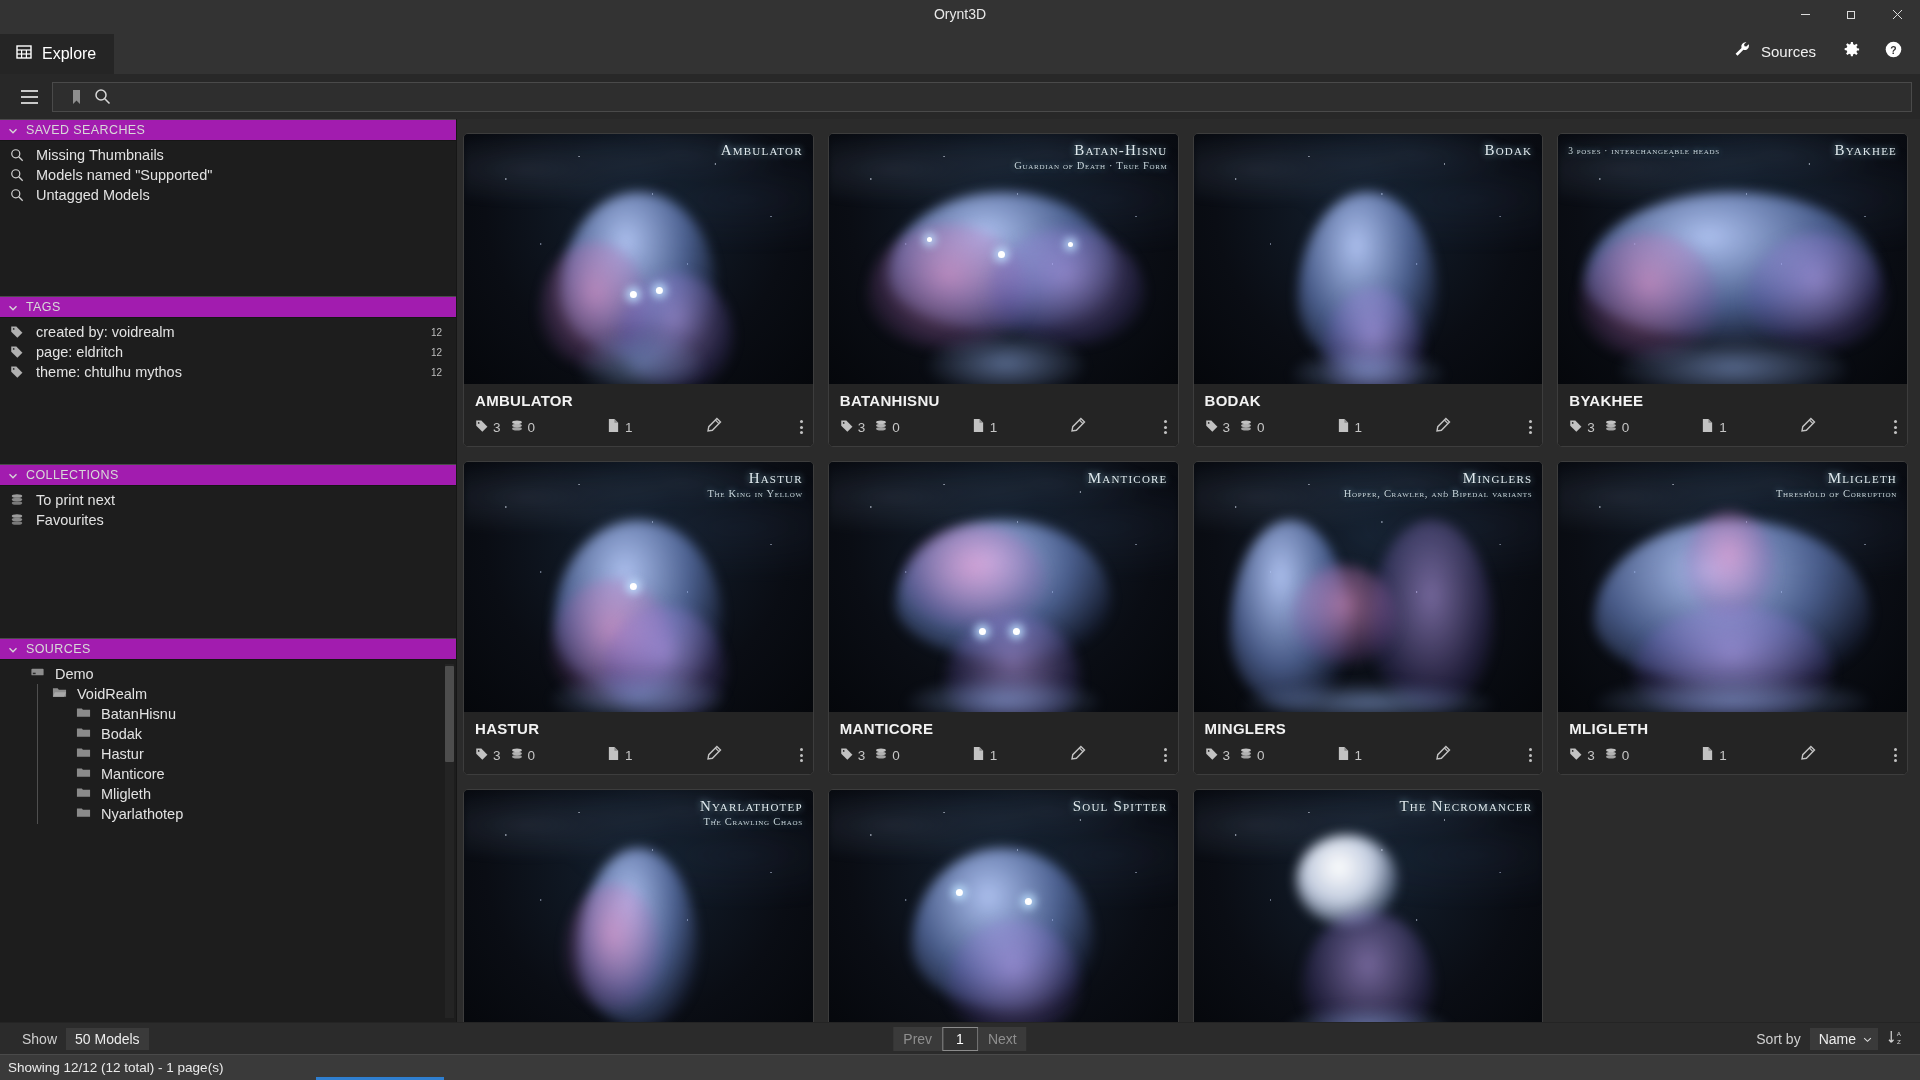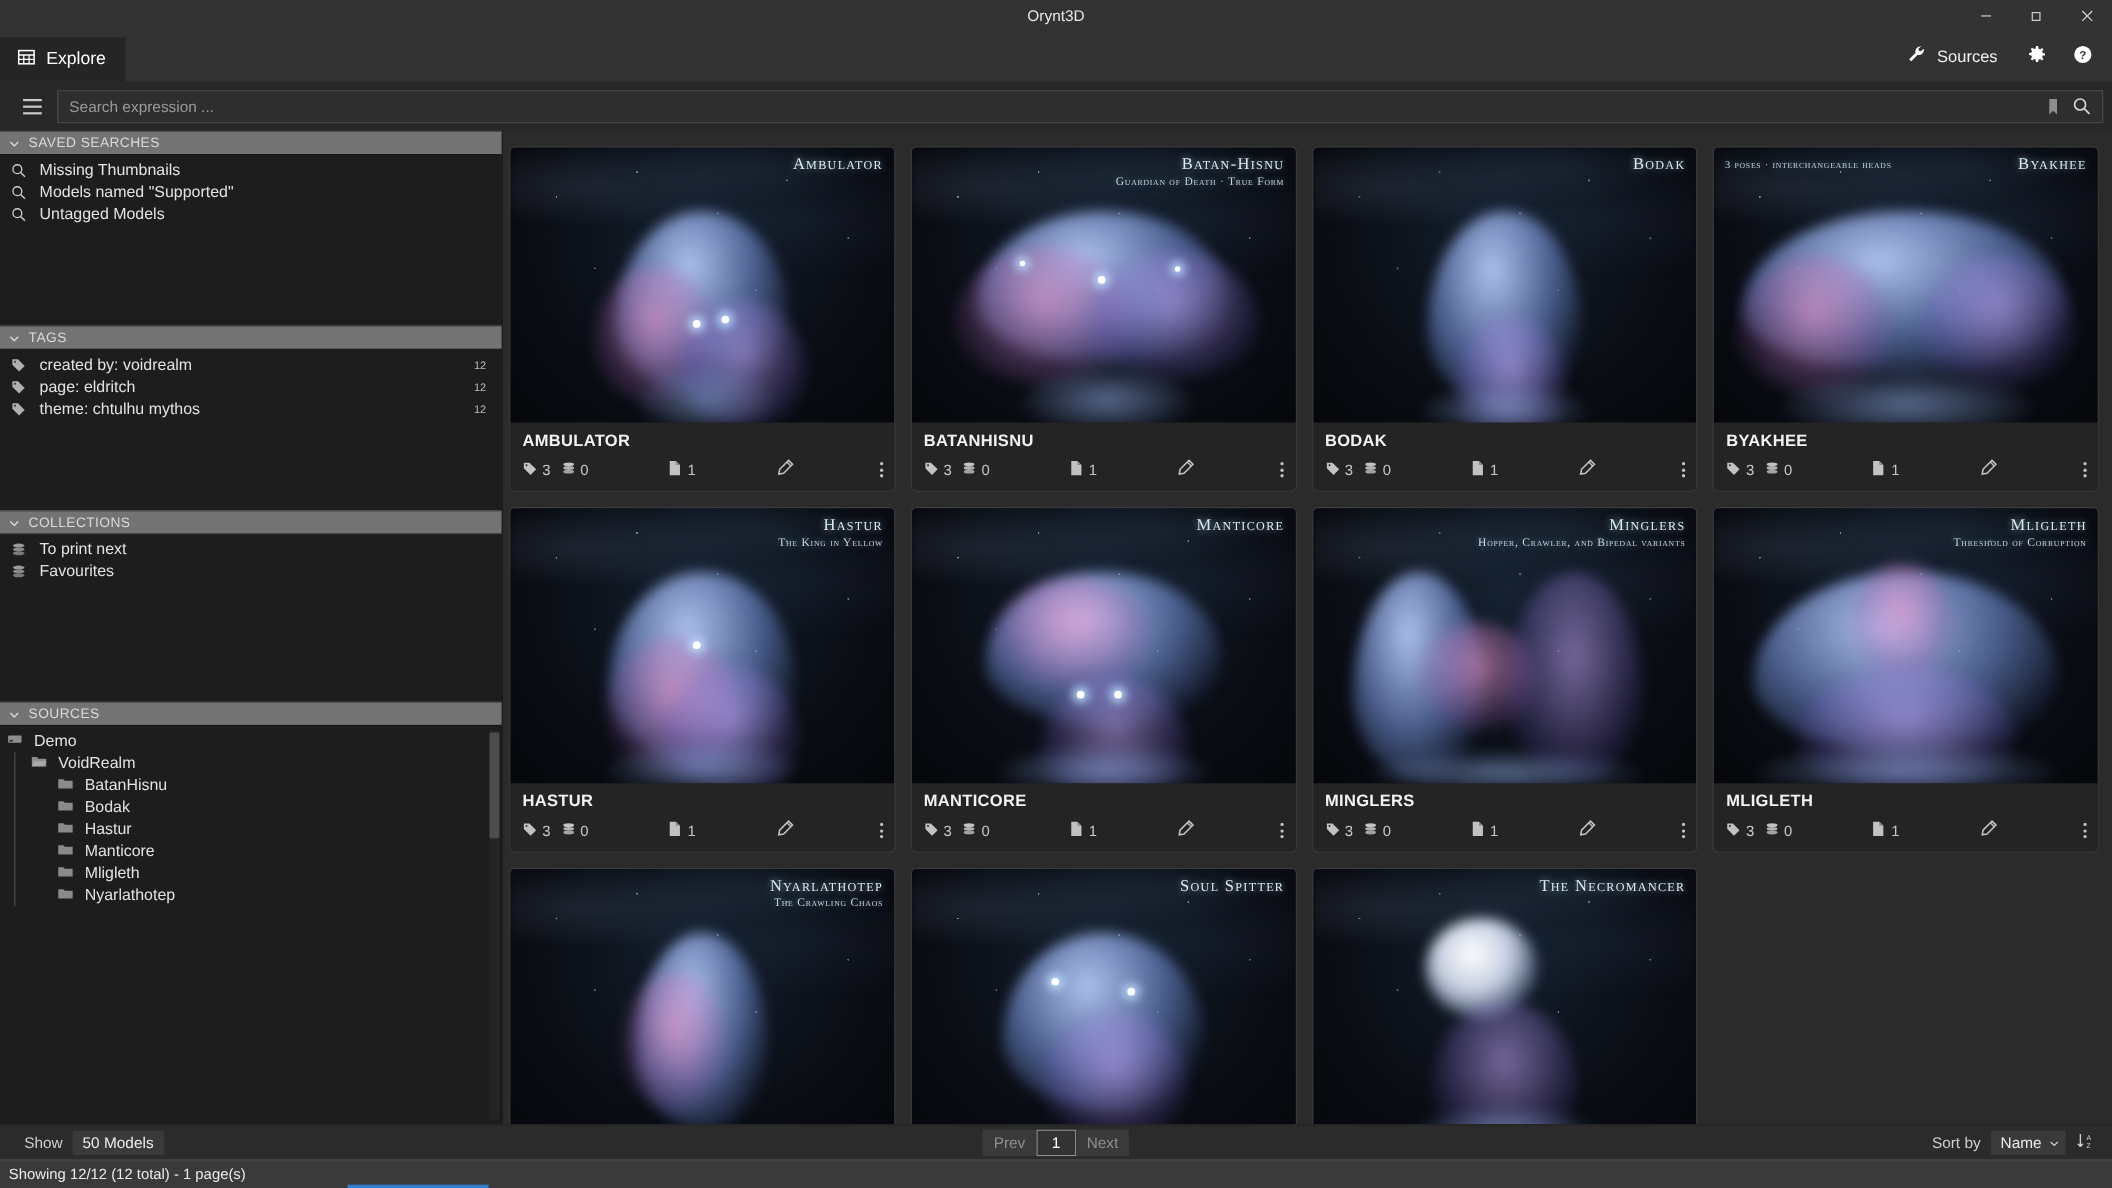--- a/index.html
+++ b/index.html
@@ -49,30 +49,30 @@
   .searchbox input::placeholder{ color:#9a9a9a; }
   .sb-ico{ width:26px; height:26px; display:flex; align-items:center; justify-content:center; }
 
   
   .body{ display:flex; height:calc(1080px - 28px - 46px - 45px - 32px - 26px); }
 
   
   .sidebar{ width:457px; background:#1f1f1f; display:flex; flex-direction:column;
             border-right:1px solid #161616; }
   .sect-head{
-    height:22px; background:#737373; display:flex; align-items:center; gap:8px;
+    height:22px; background:#a21caf; display:flex; align-items:center; gap:8px;
     padding-left:8px; font-size:12.5px; color:#d8d8d8; letter-spacing:.4px;
     border-top:1px solid #4a4a4a; border-bottom:1px solid #161616;
   }
   .chev{ width:10px; height:10px; display:inline-block; }
   .sect-body{ background:#1d1d1d; overflow:hidden; }
   .s-saved{ height:155px; }
   .s-tags{ height:146px; }
   .s-coll{ height:152px; }
-  .s-srcs{ flex:1; position:relative; }
+  .s-srcs{ flex:1; position:relative;padding-left:24px; }
   .row{
     display:flex; align-items:center; gap:11px; height:20px; padding:0 10px 0 9px;
     font-size:14.5px; color:#e2e2e2; cursor:default;
   }
   .row:first-child{ margin-top:4px; }
   .row .ico{ width:16px; display:flex; align-items:center; justify-content:center; flex-shrink:0; }
   .row .cnt{ margin-left:auto; font-size:10px; color:#bdbdbd; padding-right:4px; }
   .tagfilter{
     margin:5px 8px 4px 4px; height:26px; background:#262626; border:1px solid #4a4a4a;
     display:flex; align-items:center; padding:0 4px 0 8px;
@@ -235,21 +235,20 @@
   </div>
 </div>
 
 <div class="searchrow">
   <div class="hamburger">
     <span></span>
       <span></span>
       <span></span>
   </div>
   <div class="searchbox">
-    <input type="text" placeholder="Search expression ..." style="">
     <span class="sb-ico">
       <svg width="13" height="16" viewBox="0 0 13 16">
           <path d="M3 1h7v14l-3.5-3.4L3 15z" fill="#8e8e8e"></path>
         </svg>
     </span>
     <span class="sb-ico">
       <svg width="17" height="17" viewBox="0 0 17 17">
         <circle cx="7" cy="7" r="5" fill="none" stroke="#d8d8d8" stroke-width="1.5"></circle>
         <line x1="10.8" y1="10.8" x2="15.5" y2="15.5" stroke="#d8d8d8" stroke-width="1.6"></line>
       </svg>

